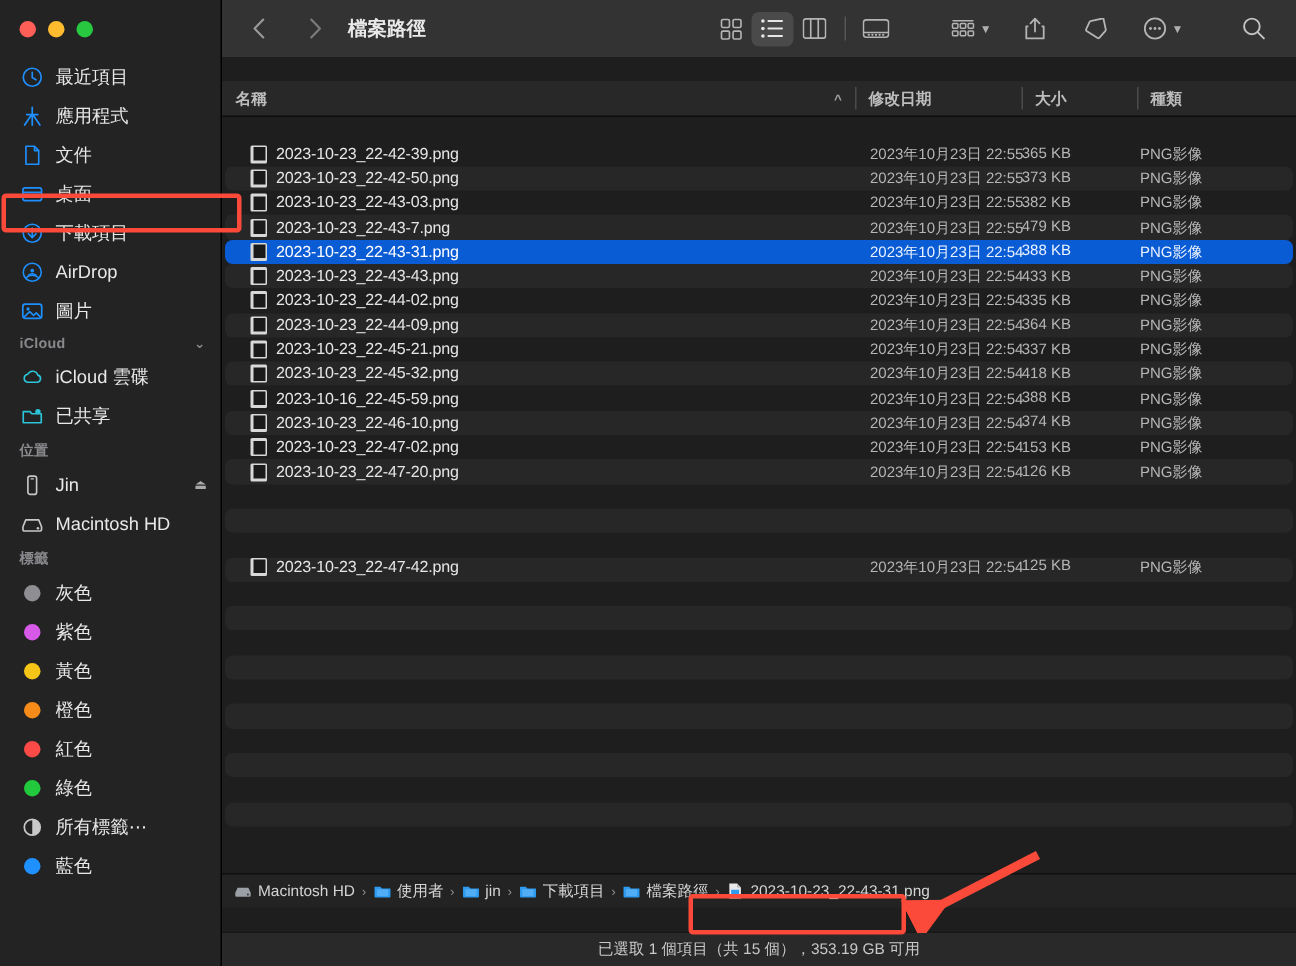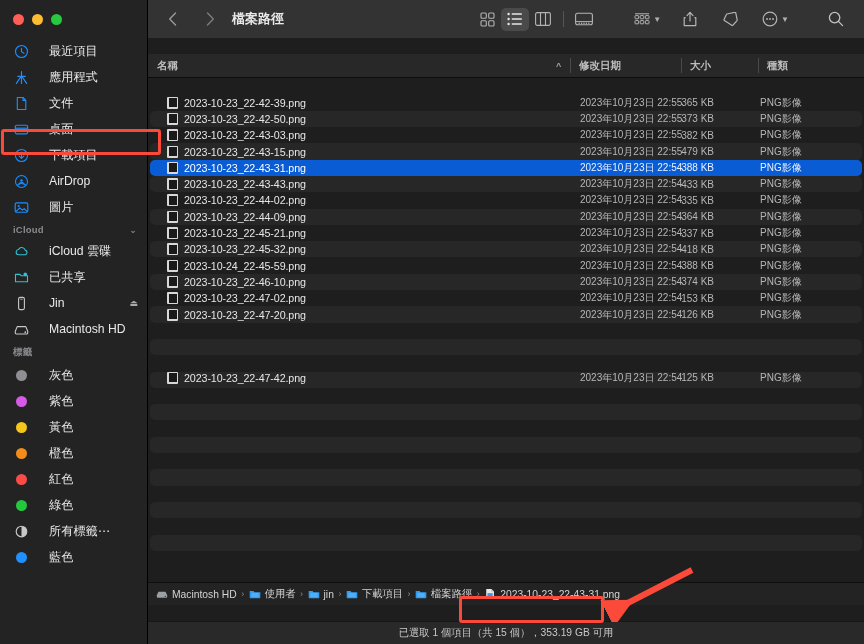--- a/index.html
+++ b/index.html
@@ -48,21 +48,21 @@
     align-items: center;
     justify-content: space-between;
     padding-right: 10px;
   }
   .sb-section .chev { color: #8a8a8e; font-size: 9px; }
   .sb-item {
     display: flex;
     align-items: center;
     height: 26px;
     padding-left: 13px;
-    gap: 20px;
+    gap: 8px;
     color: #e8e8e8;
     font-size: 12.2px;
     position: relative;
   }
   .sb-item .ic {
     width: 16px; height: 16px;
     display: flex; align-items: center; justify-content: center;
     flex: 0 0 16px;
   }
   .sb-item .ic svg { display: block; }
@@ -354,20 +354,23 @@
           <span class="lbl">iCloud 雲碟</span>
         </div>
         <div class="sb-item">
           <span class="ic">
             <svg width="15" height="15" viewBox="0 0 15 15">
               <path d="M1.5 4.4 H6 L7.2 5.8 H13.5 V11.8 H1.5 Z" stroke="#2bc4d8" stroke-width="1.1" fill="none" stroke-linejoin="round"></path>
               <circle cx="11.3" cy="4.4" r="1.8" fill="#2bc4d8"></circle>
             </svg>
           </span>
           <span class="lbl">已共享</span>
+        </div>
+        <div class="sb-section">
+          <span>位置</span>
         </div>
         <div class="sb-item">
           <span class="ic">
             <svg width="15" height="15" viewBox="0 0 15 15">
               <rect x="4.6" y="1.4" width="5.8" height="12.2" rx="1.5" stroke="#c8c8c8" stroke-width="1.1" fill="none"></rect>
               <line x1="6.4" y1="3.2" x2="8.6" y2="3.2" stroke="#c8c8c8" stroke-width="0.9"></line>
             </svg>
           </span>
           <span class="lbl">Jin</span>
           <span class="eject">⏏</span>
@@ -613,21 +616,21 @@
           </span>
           <span class="fname">2023-10-23_22-43-03.png</span>
           <span class="fdate">2023年10月23日 22:55</span>
           <span class="fsize">382 KB</span>
           <span class="fkind">PNG影像</span>
         </div>
         <div class="row" style="top: 49.4px;">
           <span class="fico">
             <i></i>
           </span>
-          <span class="fname">2023-10-23_22-43-15.png</span>
+          <span class="fname">2023-10-23_22-43-7.png</span>
           <span class="fdate">2023年10月23日 22:55</span>
           <span class="fsize">479 KB</span>
           <span class="fkind">PNG影像</span>
         </div>
         <div class="row sel" style="top: 65.7px;">
           <span class="fico">
             <i></i>
           </span>
           <span class="fname">2023-10-23_22-43-31.png</span>
           <span class="fdate">2023年10月23日 22:54</span>
@@ -676,21 +679,21 @@
           </span>
           <span class="fname">2023-10-23_22-45-32.png</span>
           <span class="fdate">2023年10月23日 22:54</span>
           <span class="fsize">418 KB</span>
           <span class="fkind">PNG影像</span>
         </div>
         <div class="row" style="top: 163.5px;">
           <span class="fico">
             <i></i>
           </span>
-          <span class="fname">2023-10-24_22-45-59.png</span>
+          <span class="fname">2023-10-16_22-45-59.png</span>
           <span class="fdate">2023年10月23日 22:54</span>
           <span class="fsize">388 KB</span>
           <span class="fkind">PNG影像</span>
         </div>
         <div class="row" style="top: 179.8px;">
           <span class="fico">
             <i></i>
           </span>
           <span class="fname">2023-10-23_22-46-10.png</span>
           <span class="fdate">2023年10月23日 22:54</span>

